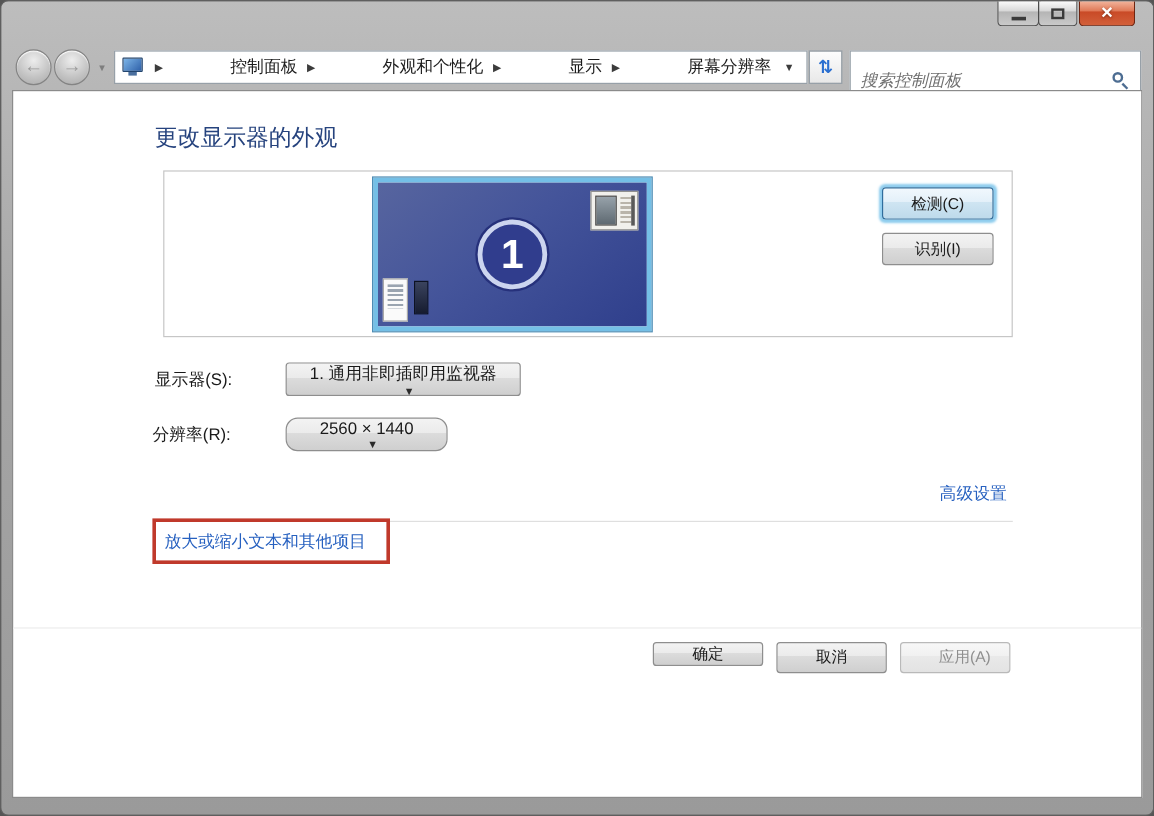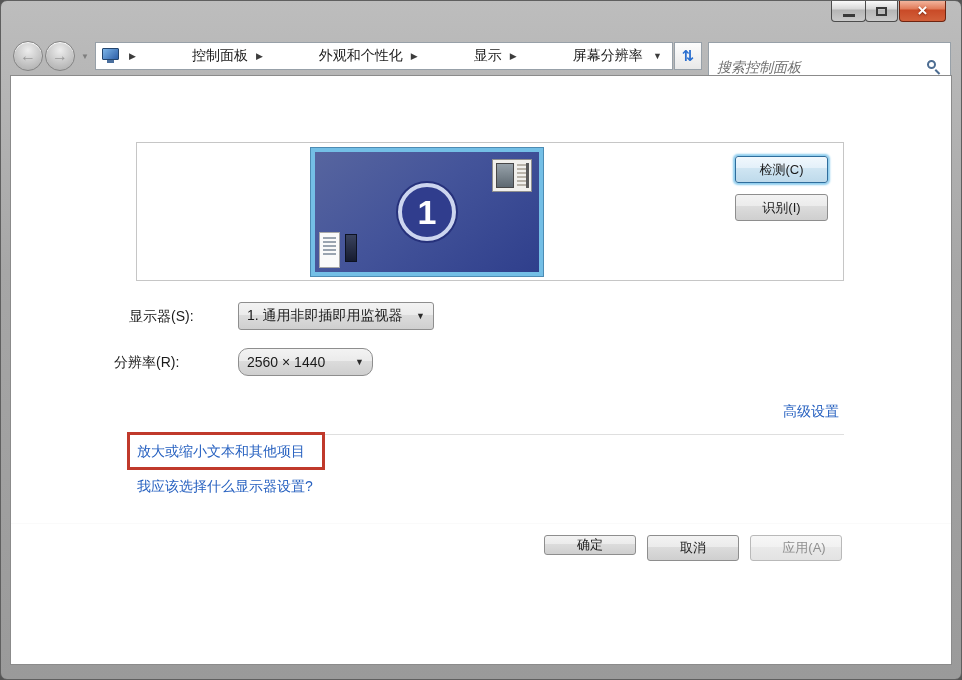--- a/index.html
+++ b/index.html
@@ -114,21 +114,21 @@
   }
   .btn-detect{ position:absolute; left:598px; top:13px; width:93px; height:27px;
     border-color:#2f6d9c; box-shadow:0 0 2px 2px #8ecdee;
     background:linear-gradient(#f1f8fd,#e3f0f9 45%,#cfe5f2 46%,#bedaeb); }
   .btn-identify{ position:absolute; left:598px; top:51px; width:93px; height:27px; }
   .form-label{ position:absolute; font-size:14px; color:#1a1a1a; }
   .w7select{
     position:absolute; height:28px; padding:0 8px;
     background:linear-gradient(#f3f3f3,#ebebeb 45%,#dcdcdc 46%,#cfcfcf);
     border:1px solid #8e8e8e; border-radius:3px; font-size:14px; color:#1a1a1a;
-    display:flex; align-items:center; justify-content:space-between; cursor:pointer;
+    display:flex; align-items:center; justify-content:space-between; cursor:pointer;flex-direction:column;
   }
   .w7select .caret{ font-size:9px; color:#2b2b2b; margin-left:10px; }
   .link{ position:absolute; color:#2761c0; font-size:14px; text-decoration:none; cursor:pointer; }
   .divider1{ position:absolute; left:118px; top:358px; width:715px; height:1px; background:#dfdfdf; }
   .red-box{ position:absolute; left:116px; top:356px; width:198px; height:38px;
     border:3px solid #c0392b; pointer-events:none; }
   .divider2{ position:absolute; left:0; right:0; top:447px; height:1px; background:#d4d4d4;
     border-bottom:1px solid #fafafa; }
   .btn-ok{ position:absolute; left:533px; top:459px; width:92px; height:20px; }
   .btn-cancel{ position:absolute; left:636px; top:459px; width:92px; height:26px; }
@@ -186,20 +186,21 @@
       <input type="text" placeholder="搜索控制面板" style="">
       <span class="mag-icon">
         <span class="lens"></span>
           <span class="handle"></span>
       </span>
     </div>
   </div>
 
   <div class="client">
 
+    <h1 class="page-title">更改显示器的外观</h1>
 
     <div class="preview-panel">
       <div class="monitor">
         <div class="mini-win">
           <span class="pane"></span>
             <span class="lines"></span>
             <span class="scroll"></span>
         </div>
         <div class="mini-doc">
           <span class="lines"></span>
@@ -212,34 +213,33 @@
       <div class="w7btn btn-detect">检测(C)</div>
       <div class="w7btn btn-identify">识别(I)</div>
     </div>
 
     <div class="form-label" style="left:118px; top:232px;">显示器(S):</div>
     <div class="w7select" style="left:227px; top:226px; width:196px;">
       <span>1. 通用非即插即用监视器</span>
       <span class="caret">▼</span>
     </div>
 
-    <div class="form-label" style="left:103px; top:278px;">分辨率(R):</div>
+    <div class="form-label" style="left:116px; top:278px;">分辨率(R):</div>
     <div class="w7select" style="left:227px; top:272px; width:135px;border-radius:10px;">
       <span>2560 × 1440</span>
       <span class="caret">▼</span>
     </div>
 
     <a class="link" style="left:772px; top:327px;">高级设置</a>
 
     <div class="divider1"></div>
 
     <a class="link" style="left:126px; top:367px;">放大或缩小文本和其他项目</a>
     <div class="red-box"></div>
 
-    <a class="link" style="left:126px; top:402px;">我应该选择什么显示器设置?</a>
 
     <div class="divider2"></div>
 
     <div class="w7btn btn-ok">确定</div>
     <div class="w7btn btn-cancel">取消</div>
     <div class="w7btn btn-apply">应用(A)</div>
   </div>
 
 </div>
 

